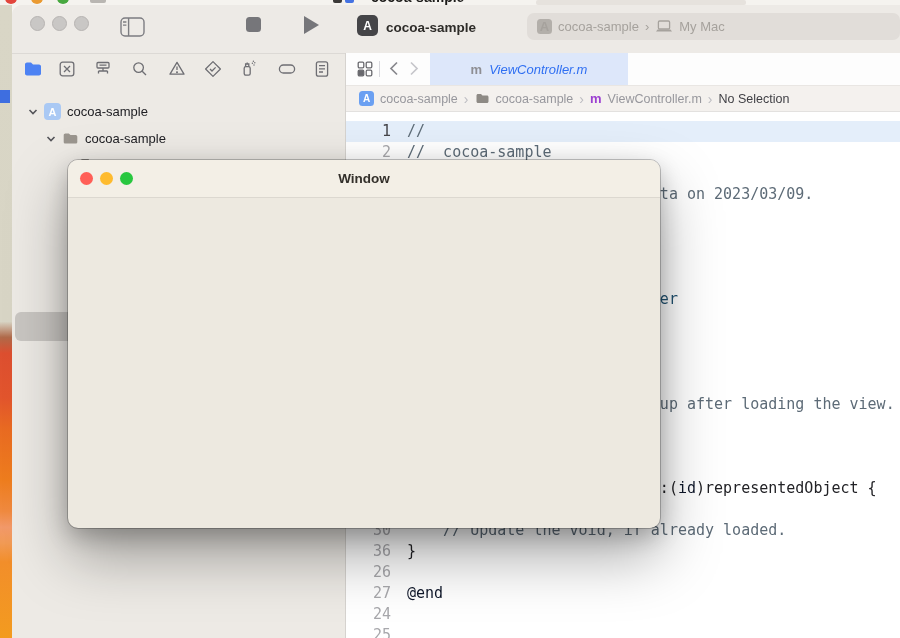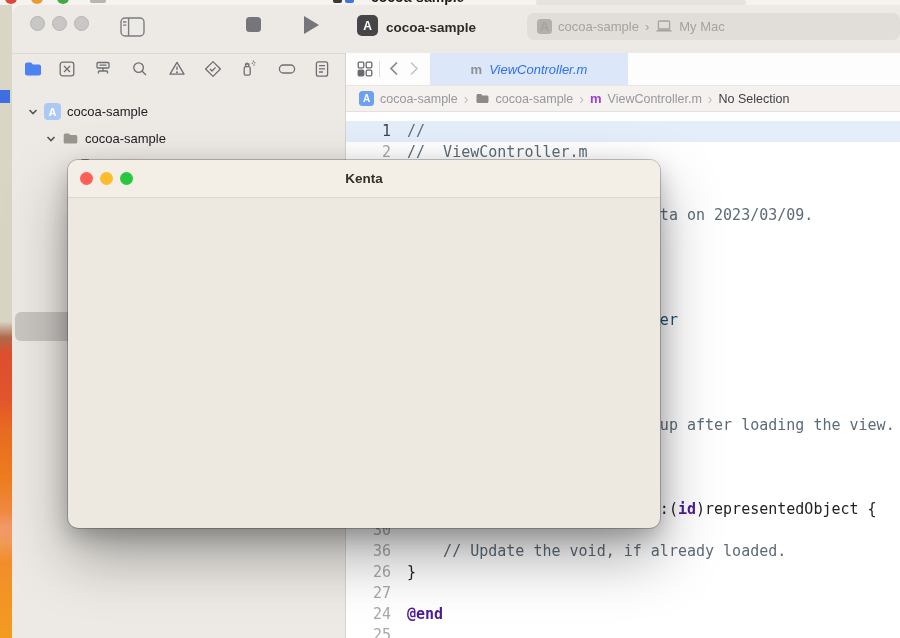--- a/index.html
+++ b/index.html
@@ -48,21 +48,21 @@
   .jumpbar .jt-dark{color:#3f3f44;}
   .jb-badge{font-size:13px;font-weight:bold;color:#9b3fd1;}
   .jb-appicon{width:15px;height:15px;border-radius:3.5px;background:#6ba0f2;font-size:10px;}
   .codearea{left:0;top:59px;width:554px;height:526px;background:#ffffff;overflow:hidden;}
   .hl-line{left:0;top:9px;width:554px;height:21px;background:#e4eefa;}
   .gutter{left:0;top:9px;width:45px;text-align:right;font-family:"DejaVu Sans Mono",monospace;font-size:15px;color:#a8a8ac;}
   .gutter div{height:21px;line-height:21px;}
   .gutter .gl-cur{color:#45454a;}
   .code{left:61px;top:9px;font-family:"DejaVu Sans Mono",monospace;font-size:15px;}
   .code .cl{height:21px;line-height:21px;white-space:pre;}
-  .tk-c{color:#5d6b77}.tk-p{color:#222226}.tk-k{color:#4c1d95;font-weight:bold}
+  .tk-c{color:#5d6b77}.tk-p{color:#222226}.tk-k{color:#0f172a;font-weight:normal}
   .tk-s{color:#c41a16}.tk-d{color:#78492a}.tk-t{color:#1f5272}
 
   
   .appwin{left:68px;top:160px;width:592px;height:368px;border-radius:10px;z-index:50;
      background:#ede9e0;outline:0.5px solid rgba(0,0,0,0.22);
      box-shadow:0 28px 60px rgba(0,0,0,.34),0 8px 22px rgba(0,0,0,.22);overflow:hidden;}
   .appwin-titlebar{left:0;top:0;width:592px;height:37px;background:#f3efe6;border-bottom:1px solid #dcd8d0;display:flex;align-items:center;justify-content:center;}
   .awl{width:13px;height:13px;border-radius:50%;top:12px;}
   .aw-title{font-size:13.5px;font-weight:bold;color:#33302b;}
   .icon-svg{display:block;}
@@ -291,21 +291,20 @@
             <div>19</div>
             <div>30</div>
             <div>36</div>
             <div>26</div>
             <div>27</div>
             <div>24</div>
             <div>25</div>
           </div>
         <div class="abs code">
             <div class="cl"><span class="tk-c">//</span></div>
-            <div class="cl"><span class="tk-c">//  ViewController.m</span></div>
             <div class="cl"><span class="tk-c">//  cocoa-sample</span></div>
             <div class="cl"><span class="tk-c">//</span></div>
             <div class="cl"><span class="tk-c">//  Created by Takahashi Kenta on 2023/03/09.</span></div>
             <div class="cl"><span class="tk-c">//</span></div>
             <div class="cl"></div>
             <div class="cl"><span class="tk-d">#import</span><span class="tk-p"> </span><span class="tk-s">"ViewController.h"</span></div>
             <div class="cl"></div>
             <div class="cl"><span class="tk-k">@implementation</span><span class="tk-p"> </span><span class="tk-t">ViewController</span></div>
             <div class="cl"></div>
             <div class="cl"><span class="tk-p">- (</span><span class="tk-k">void</span><span class="tk-p">)viewDidLoad {</span></div>
@@ -324,18 +323,18 @@
           </div>
       </div>
     </div>
   </div>
 
   <div class="abs appwin">
     <div class="abs appwin-titlebar">
       <div class="abs awl" style="left:12px;background:#ff5f57"></div>
       <div class="abs awl" style="left:32px;background:#febb2e"></div>
       <div class="abs awl" style="left:52px;background:#28c73f"></div>
-      <span class="aw-title">Kenta</span>
+      <span class="aw-title">Window</span>
     </div>
     <div class="abs" style="left:0;top:37px;width:592px;height:331px"></div>
   </div>
 
 </div>
 
 </body></html>

